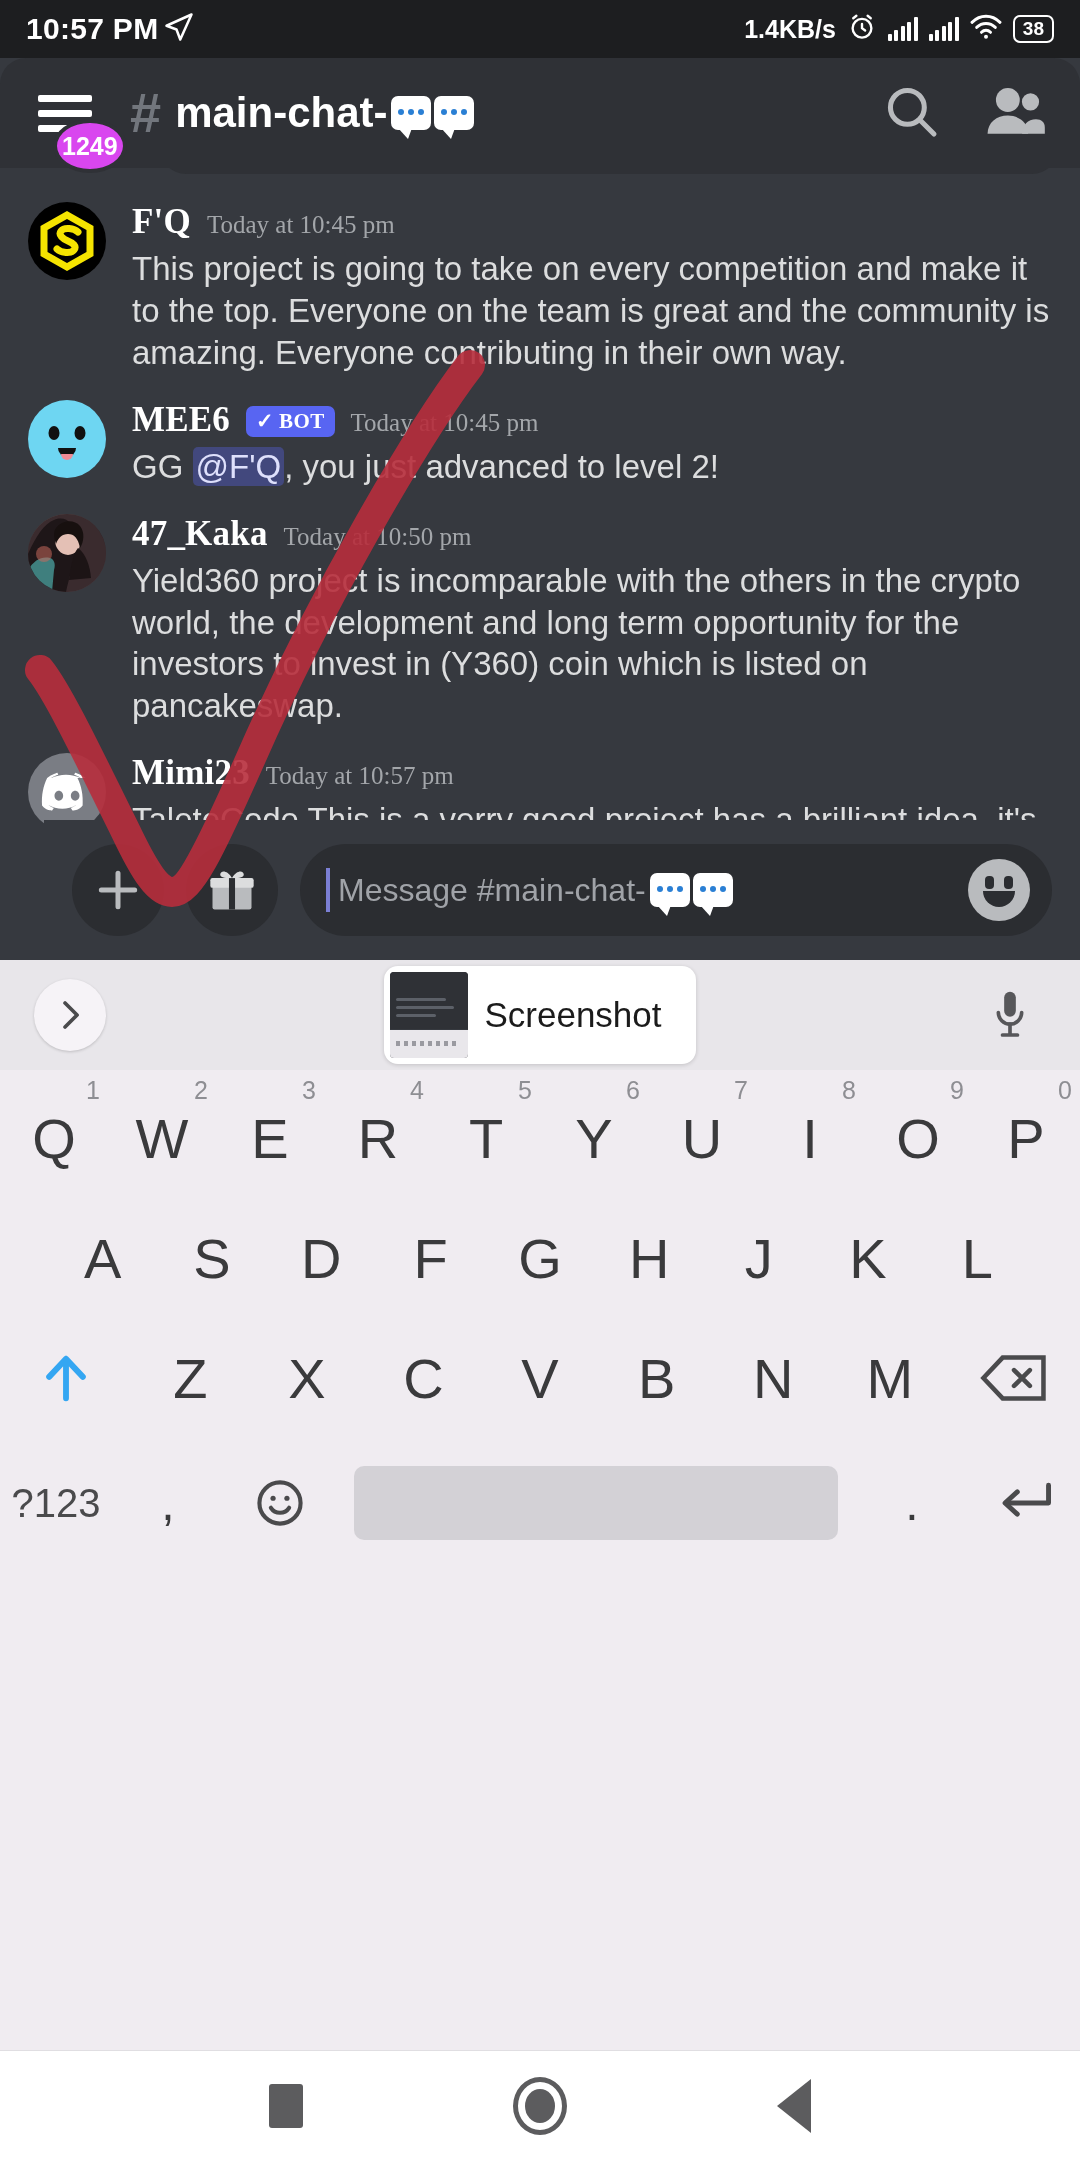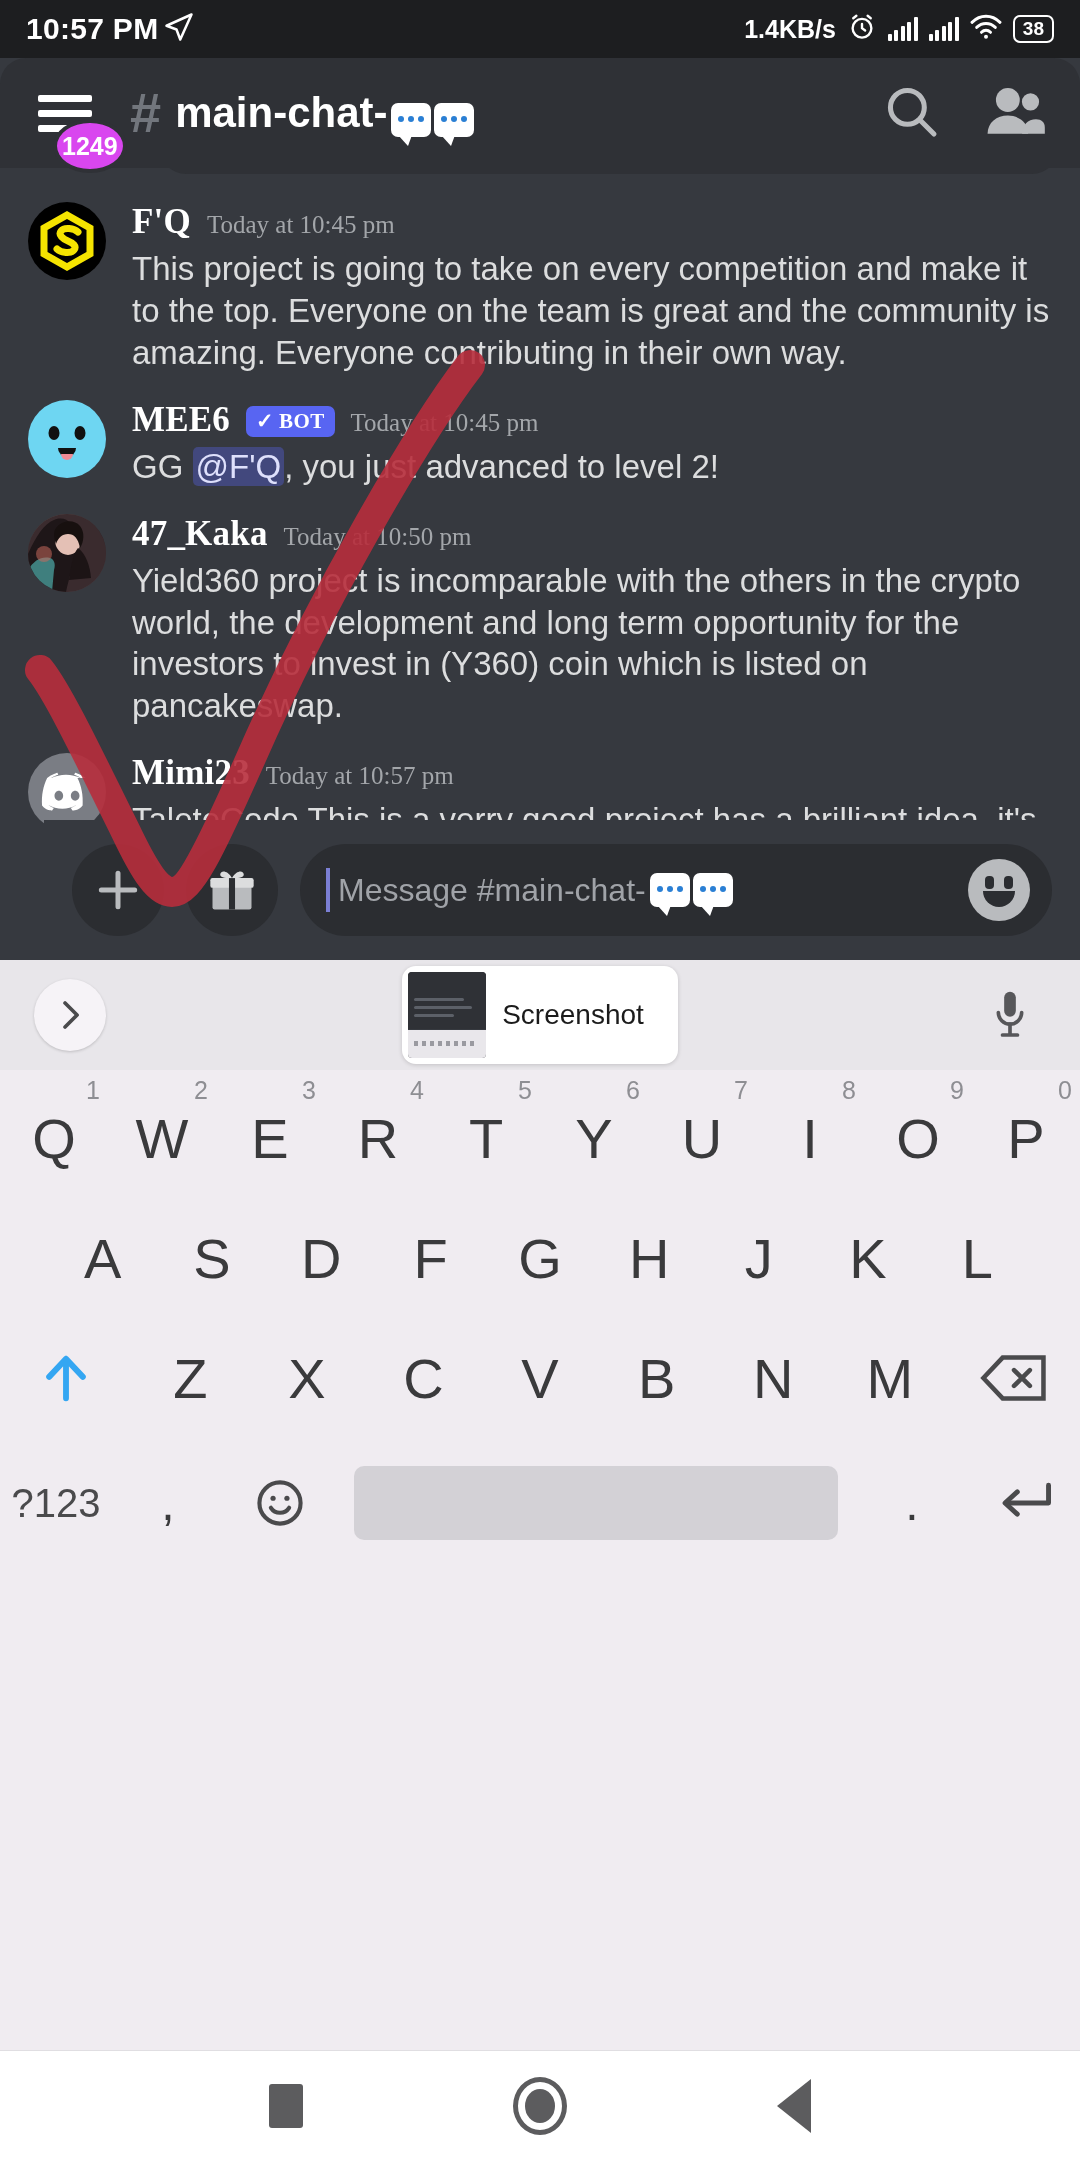--- a/index.html
+++ b/index.html
@@ -52,21 +52,21 @@
     min-width:54px; height:54px; display:flex; align-items:center;
     justify-content:center; font-size:25px; font-weight:700;
     border:4px solid #2f3136; padding:0 5px; overflow:hidden;
   }
   #hash-icon{
     color:#72767d; font-size:56px; font-weight:700;
     margin-left:34px; line-height:1;
   }
   #channel-name{
     color:#fff; font-size:42px; font-weight:700; margin-left:14px;
-    white-space:nowrap; display:flex; align-items:flex-end;
+    white-space:nowrap; display:flex; align-items:center;
   }
   .speech-emoji{
     display:inline-block; width:40px; height:34px; background:#fff;
     border-radius:7px; position:relative; margin-left:3px; vertical-align:middle;
   }
   .speech-emoji::after{
     content:""; position:absolute; bottom:-9px; left:7px;
     border-left:10px solid transparent; border-right:4px solid transparent;
     border-top:11px solid #fff;
   }
@@ -176,21 +176,21 @@
   }
   #chip-thumb .t-top{ position:absolute; inset:0 0 34% 0; background:#2f3136; }
   #chip-thumb .t-line{ position:absolute; background:#5c6068; height:3px; border-radius:2px; }
   #chip-thumb .t-kb{
     position:absolute; bottom:0; left:0; right:0; height:32%;
     background:#e9e7eb;
   }
   #chip-thumb .t-kb i{
     position:absolute; top:11px; width:4px; height:5px; background:#9a9aa0;
   }
-  #chip-label{ font-size:28px; color:#1b1b1b; }
+  #chip-label{ font-size:35px; color:#1b1b1b; }
   #mic-btn{ width:72px; height:72px; display:flex; align-items:center; justify-content:center; }
 
   
   #keyboard{
     position:absolute; left:0; right:0; bottom:110px; height:980px;
     background:#f0ecf1; padding-top:8px;
   }
   .kb-row{ display:flex; align-items:center; height:auto; }
   #kb-row1{ height:120px; }
   #kb-row2{ height:120px; }

